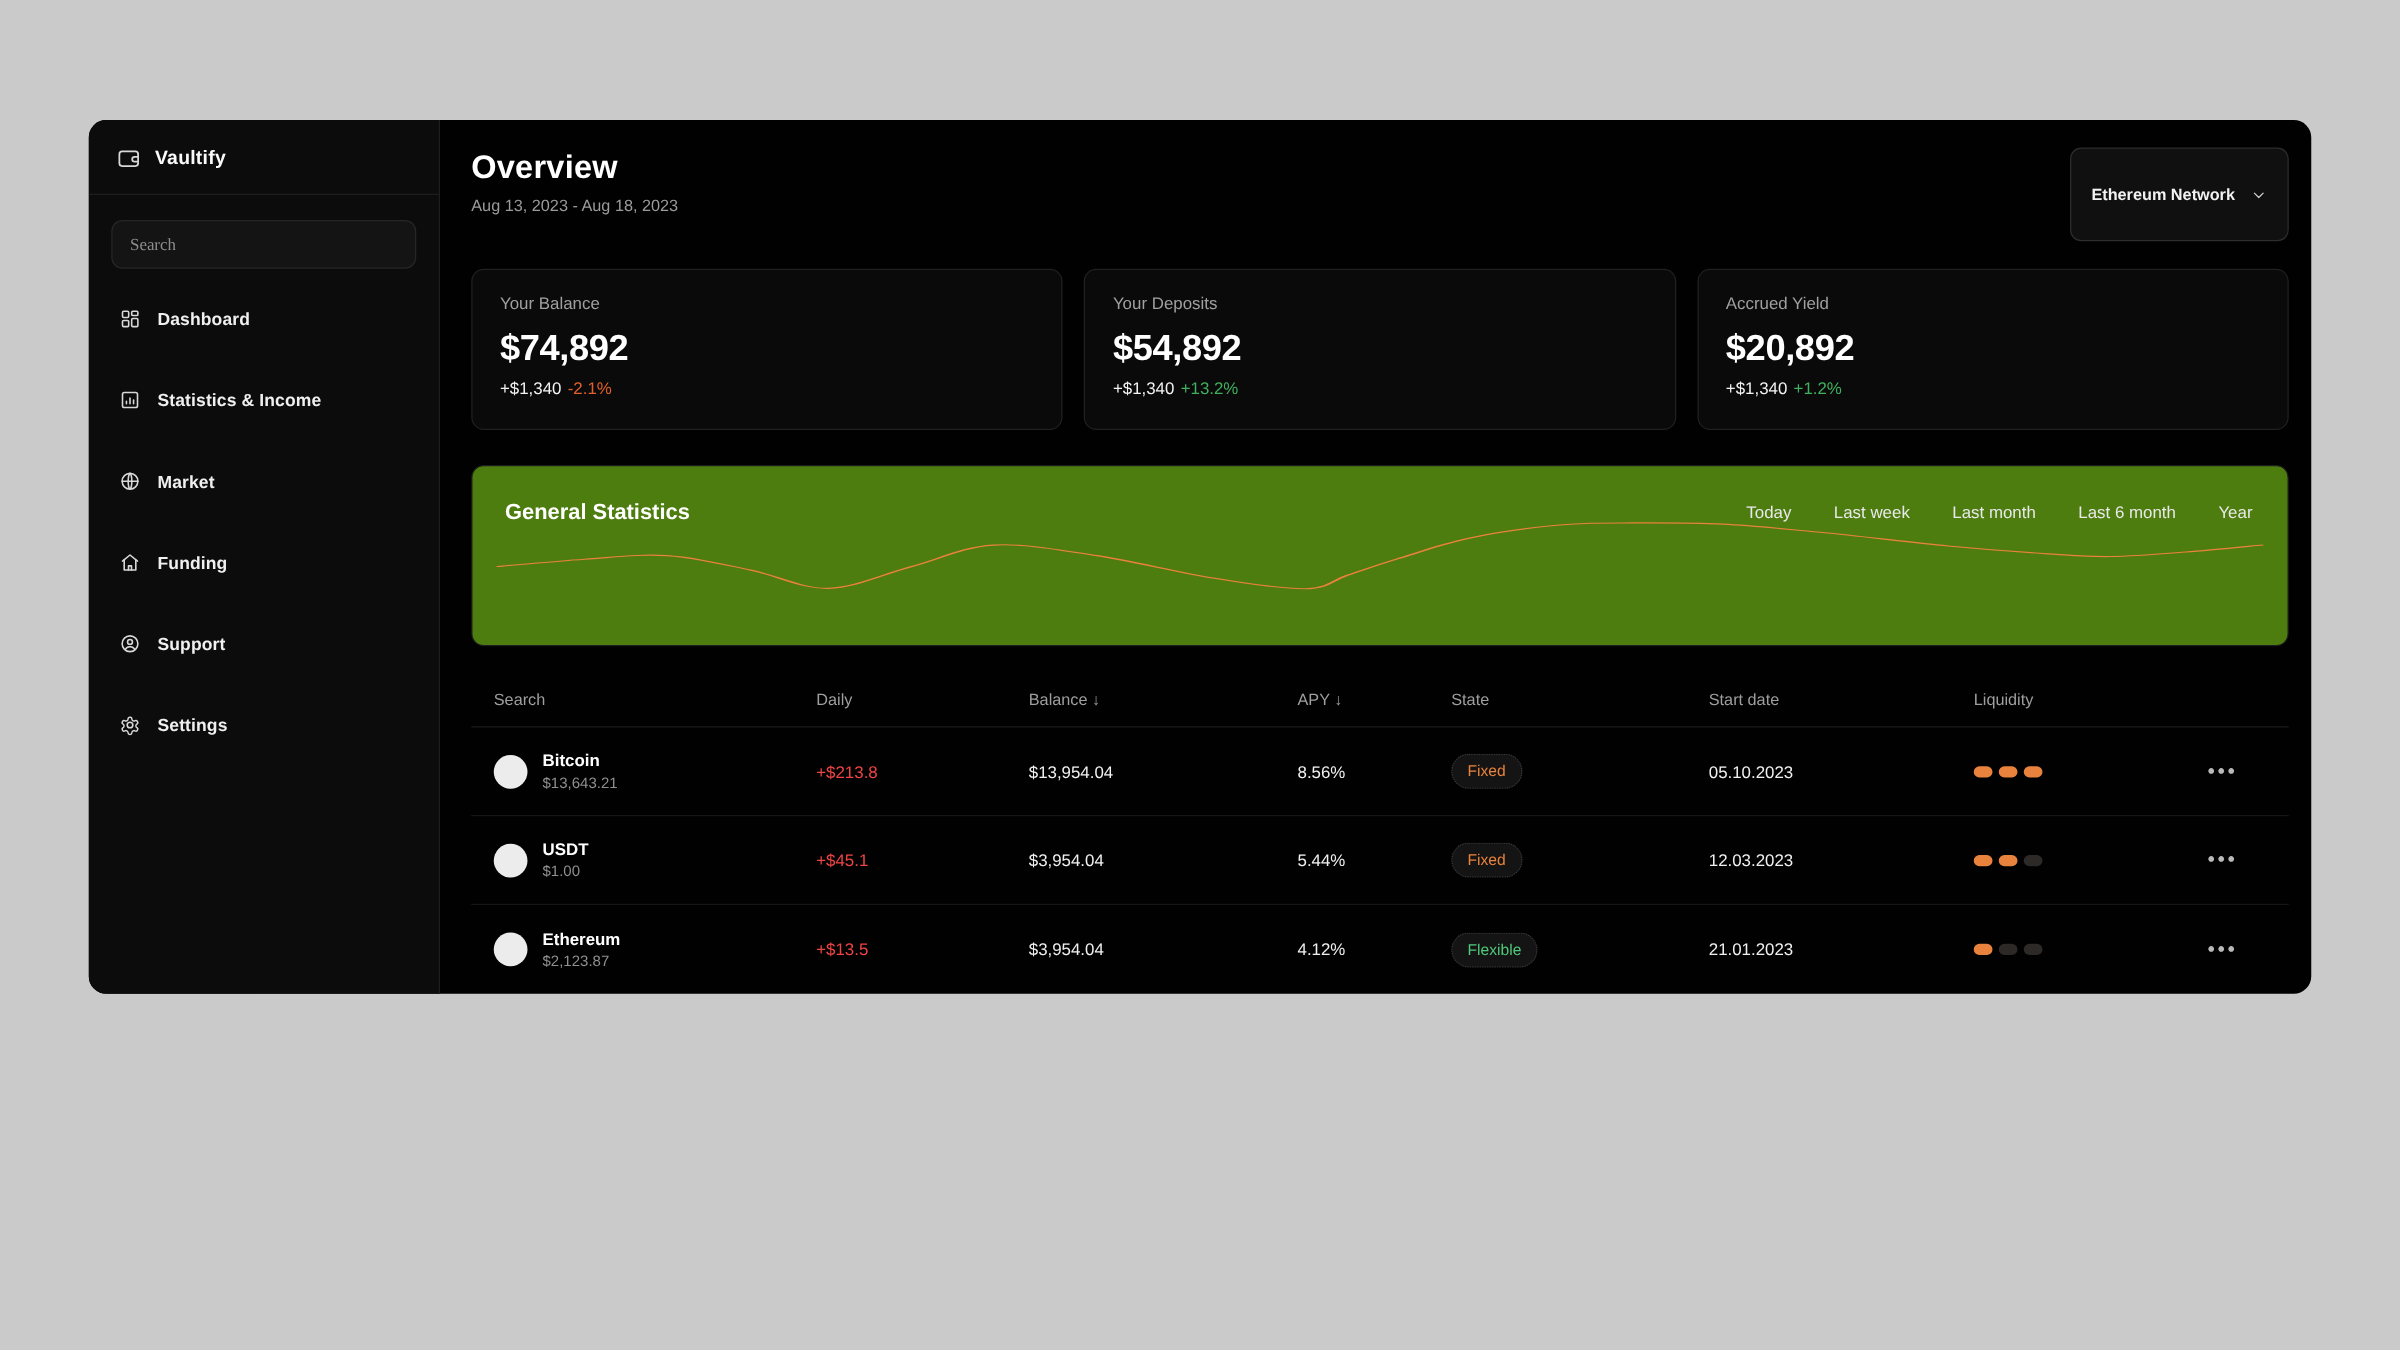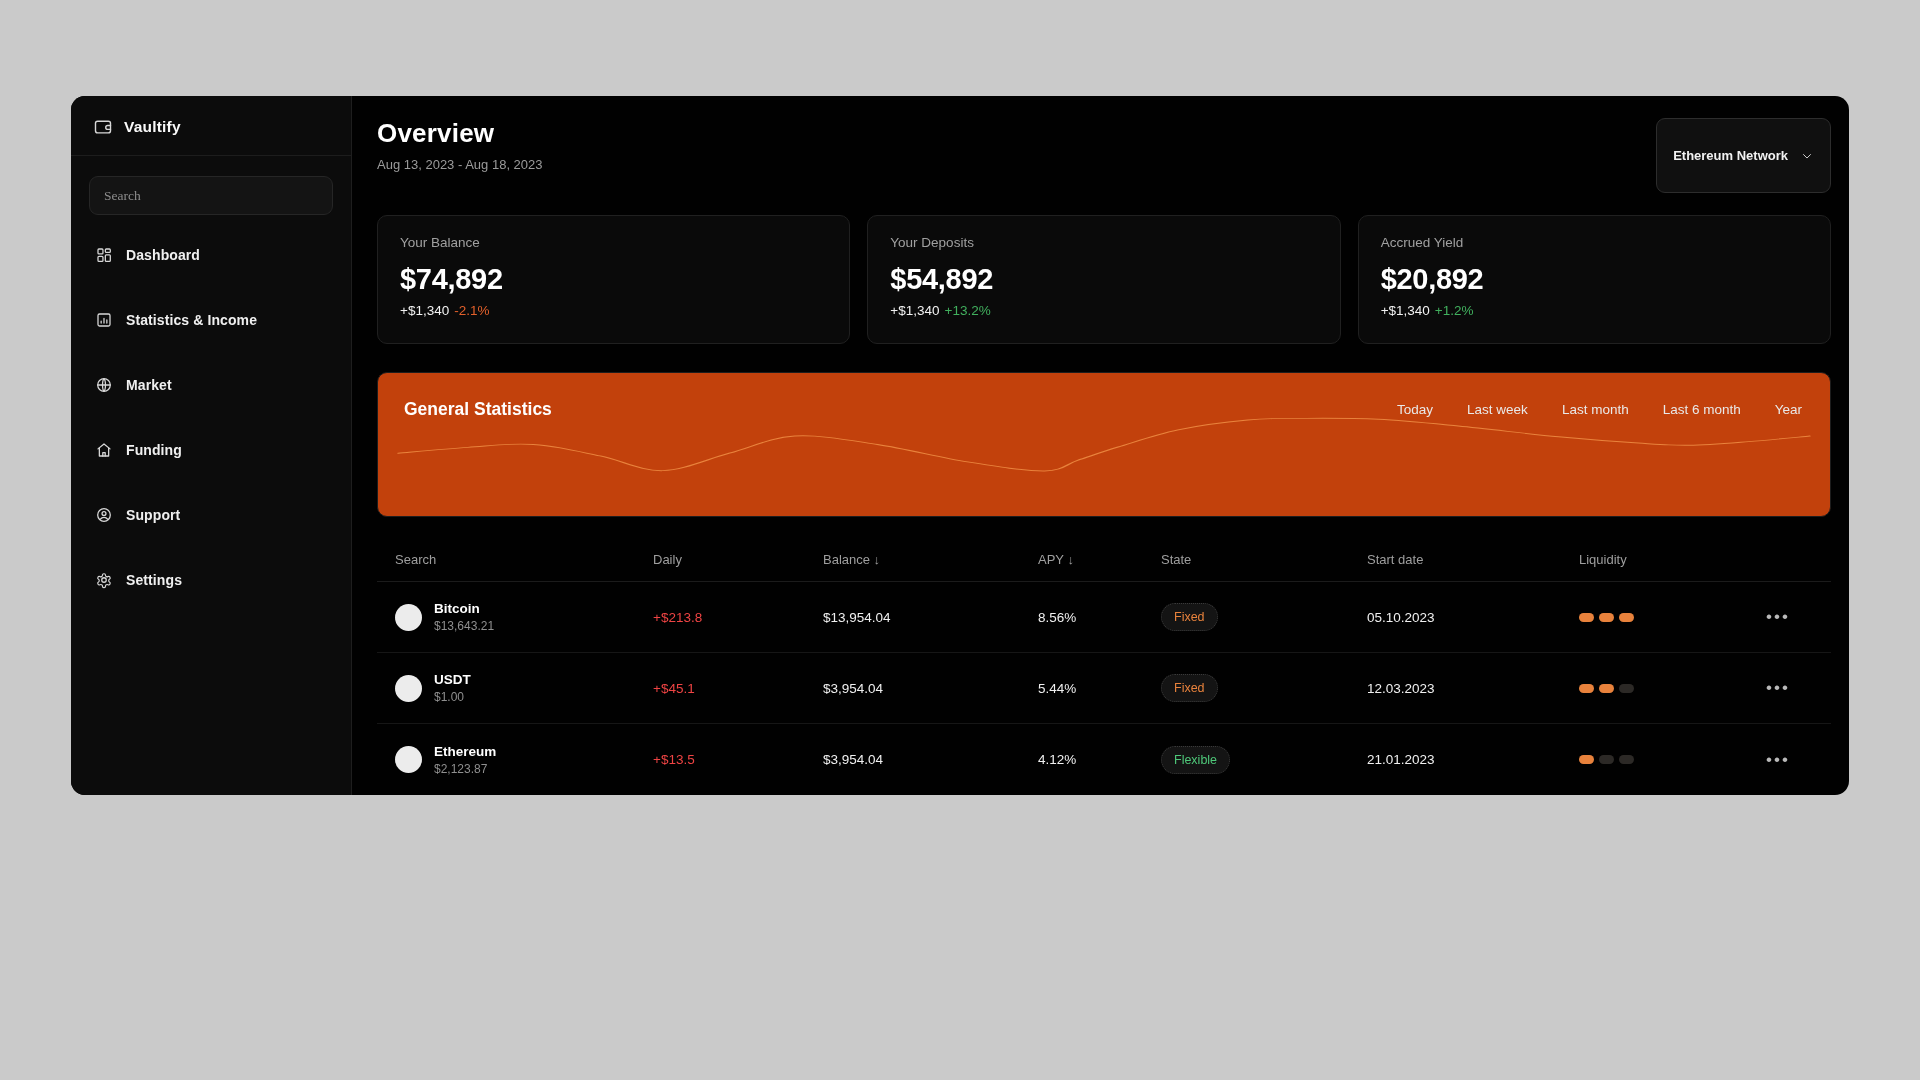--- a/index.html
+++ b/index.html
@@ -36,21 +36,21 @@
   .cards { display:grid; grid-template-columns:repeat(3,1fr); gap:17px; }
   .card { background:#0a0a0a; border:1px solid #202020; border-radius:10px; padding:19px 22px; height:129px; }
   .card-label { color:#a0a0a0; font-size:13.5px; }
   .card-value { color:#ffffff; font-size:29px; font-weight:bold; letter-spacing:-.3px; margin-top:13px; }
   .card-change { margin-top:7px; font-size:13.5px; color:#f2f2f2; font-weight:500; }
   .delta { margin-left:5px; font-weight:500; }
   .delta[data-trend="down"] { color:#e2602b; }
   .delta[data-trend="up"] { color:#41b05e; }
 
   
-  .chart-card { position:relative; margin-top:28px; height:410px; background:#c2410c; border:1px solid #1d1d1d; border-radius:10px; overflow:hidden; }
+  .chart-card { position:relative; margin-top:28px; height:410px; background:#4d7c0f; border:1px solid #1d1d1d; border-radius:10px; overflow:hidden; }
   .chart-head { position:relative; z-index:2; display:flex; justify-content:space-between; align-items:center; padding:26px 28px 0 26px; }
   .chart-title { color:#ffffff; font-size:17.5px; font-weight:bold; }
   .chart-filters { display:flex; gap:34px; }
   .chart-filters .filter { color:#e9e9e9; font-size:13.5px; font-weight:500; cursor:pointer; }
   .chart-svg { position:absolute; inset:0; width:100%; height:100%; z-index:1; }
 
   
   .table { margin-top:9px; }
   .trow { display:grid; grid-template-columns:258px 170px 215px 123px 206px 212px 187px 1fr;
     align-items:center; padding-left:18px; }

